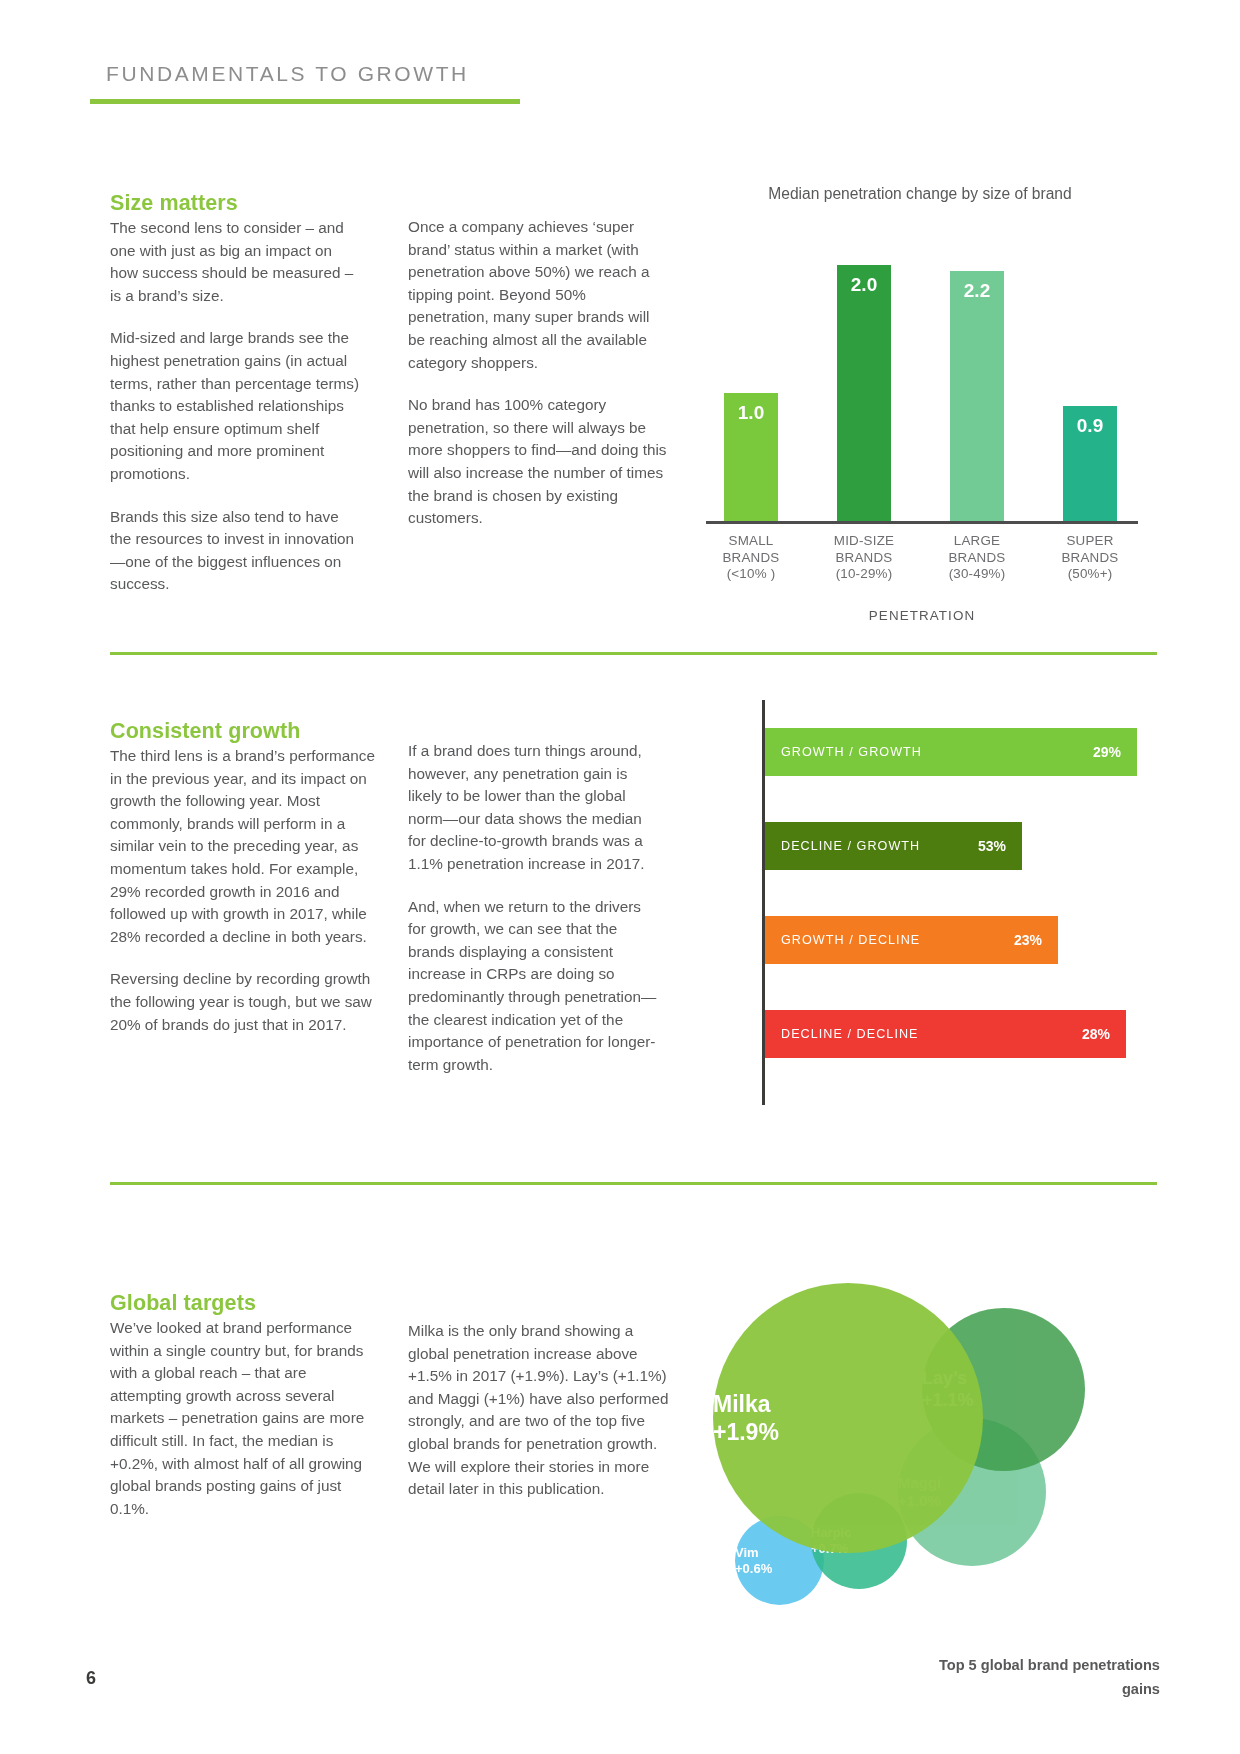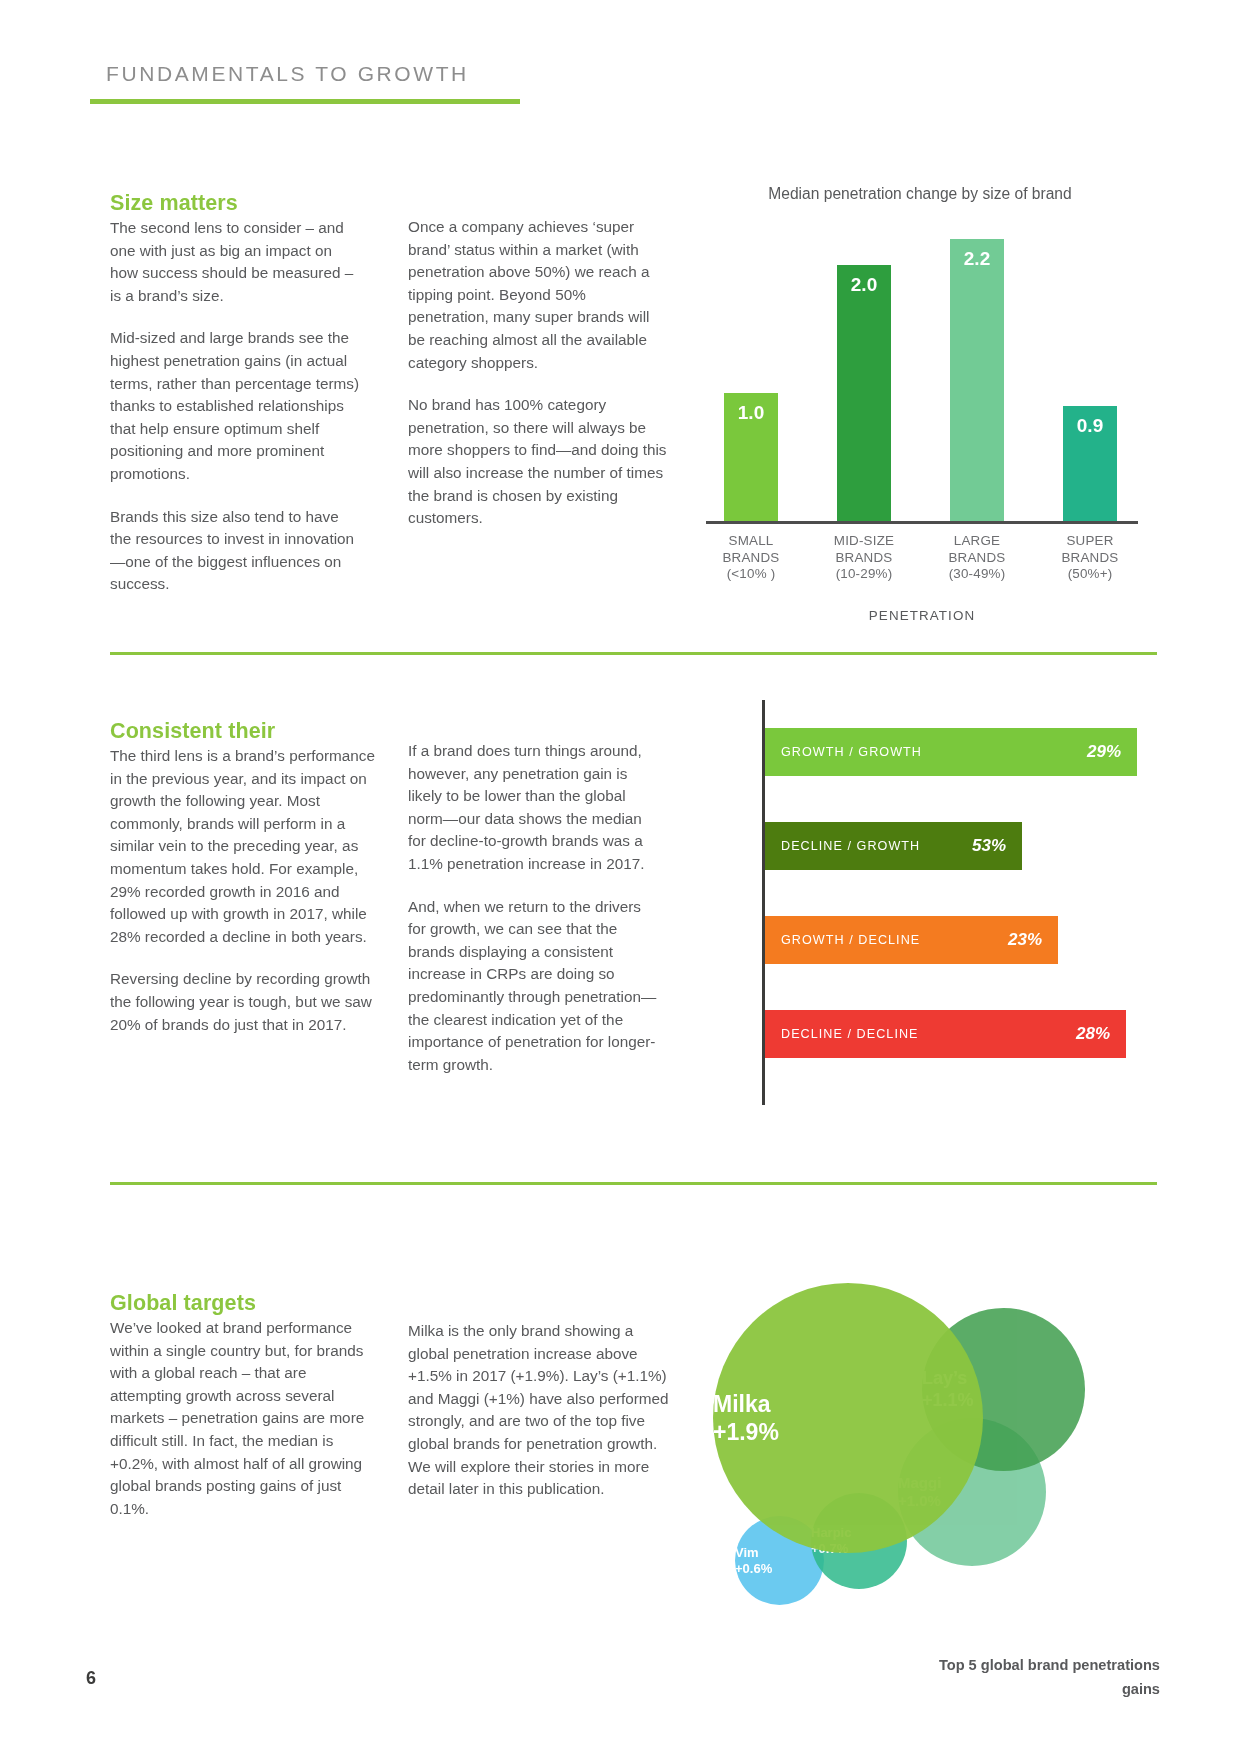--- a/index.html
+++ b/index.html
@@ -81,21 +81,21 @@
   }
   .hbar {
     position: absolute; left: 3px; height: 48px;
     display: flex; align-items: center; justify-content: space-between;
     padding: 0 16px 0 16px;
   }
   .hbar .hlabel {
     color: #ffffff; font-size: 12.6px; letter-spacing: 1.05px; font-weight: 400;
     white-space: nowrap;
   }
-  .hbar .hvalue { color: #ffffff; font-size: 17px; font-weight: 700; font-style: italic; }
+  .hbar .hvalue { color: #ffffff; font-size: 14px; font-weight: 700; }
 
   
   .bubblechart { position: absolute; left: 690px; top: 1205px; width: 470px; height: 430px; }
   .bubble {
     position: absolute; border-radius: 50%;
     display: flex; flex-direction: column;
     align-items: flex-start; justify-content: center;
     color: #ffffff; text-align: center;
   }
   .bubble .bname { font-weight: 700; line-height: 1.22; }
@@ -134,21 +134,21 @@
 
   <div class="barchart">
     <div class="chart-title">Median penetration change by size of brand</div>
     <div class="plot" id="vbar-plot">
         <div class="bar" style="left: 18px; height: 128px; background: rgb(122, 200, 60);">
           <span class="vlabel">1.0</span>
         </div>
         <div class="bar" style="left: 131px; height: 256px; background: rgb(46, 158, 62);">
           <span class="vlabel">2.0</span>
         </div>
-        <div class="bar" style="left: 244px; height: 282px; background: rgb(114, 203, 149);">
+        <div class="bar" style="left: 244px; height: 250px; background: rgb(114, 203, 149);">
           <span class="vlabel">2.2</span>
         </div>
         <div class="bar" style="left: 357px; height: 115px; background: rgb(35, 178, 138);">
           <span class="vlabel">0.9</span>
         </div>
       </div>
     <div class="axis-line" style="left:26px;"></div>
     <div class="xlabels" id="vbar-xlabels">
         <div class="xlabel" style="left: -15px;">
           <div>SMALL</div>
@@ -170,21 +170,21 @@
           <div>BRANDS</div>
           <div>(50%+)</div>
         </div>
       </div>
     <div class="axis-caption">PENETRATION</div>
   </div>
 
   <div class="section-rule rule-1"></div>
 
   <div class="col s2-c1">
-    <div class="heading">Consistent their</div>
+    <div class="heading">Consistent growth</div>
     <p>The third lens is a brand’s performance in the previous year, and its impact on growth the following year. Most commonly, brands will perform in a similar vein to the preceding year, as momentum takes hold. For example, 29% recorded growth in 2016 and followed up with growth in 2017, while 28% recorded a decline in both years.</p>
     <p>Reversing decline by recording growth the following year is tough, but we saw 20% of brands do just that in 2017.</p>
   </div>
   <div class="col s2-c2">
     <p>If a brand does turn things around, however, any penetration gain is likely to be lower than the global norm—our data shows the median for decline-to-growth brands was a 1.1% penetration increase in 2017.</p>
     <p>And, when we return to the drivers for growth, we can see that the brands displaying a consistent increase in CRPs are doing so predominantly through penetration—the clearest indication yet of the importance of penetration for longer-term growth.</p>
   </div>
 
   <div class="hbarchart" id="hbar-chart">
     <div class="hbar-axis"></div>

